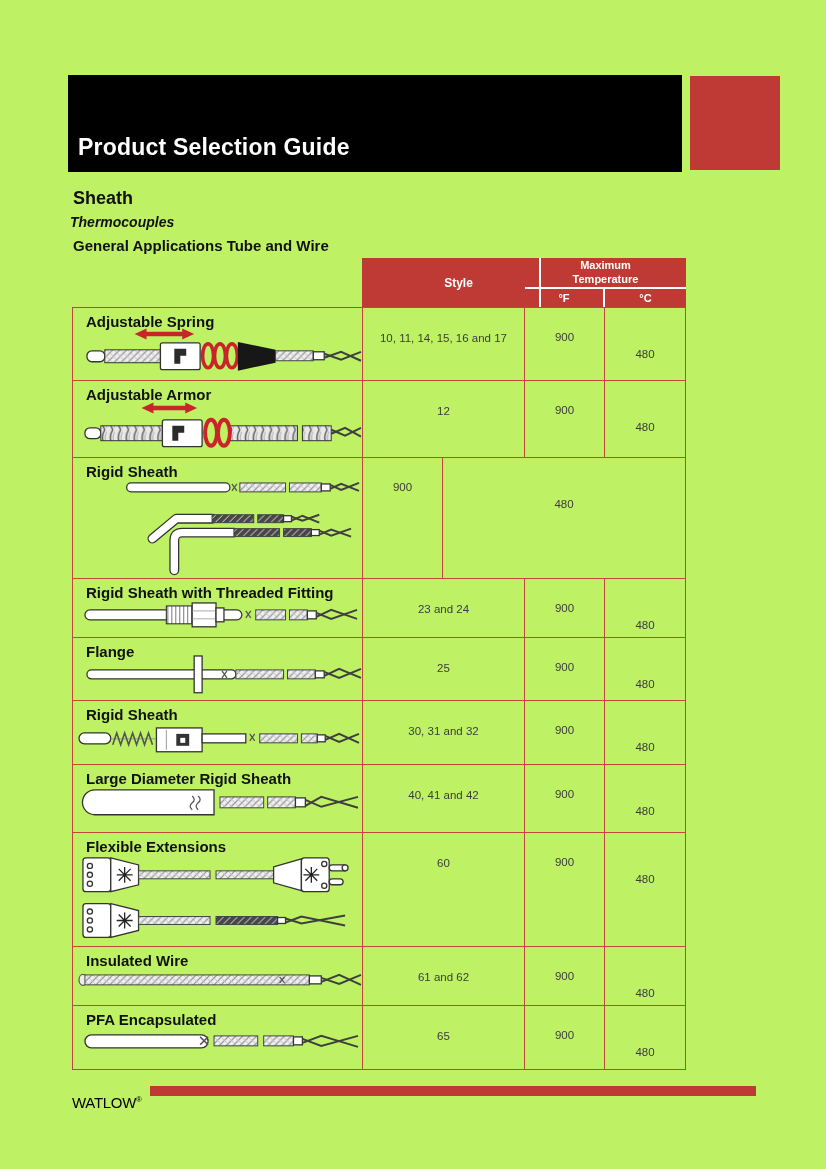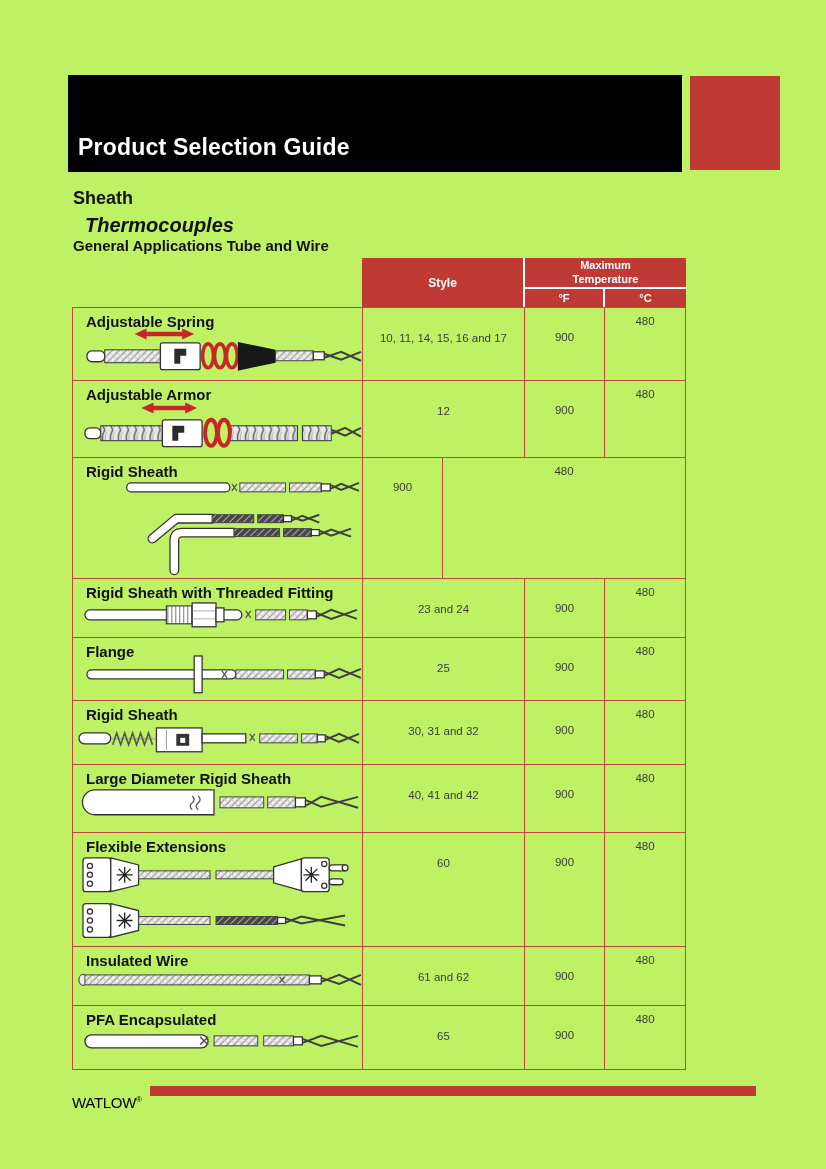--- a/index.html
+++ b/index.html
@@ -13,43 +13,43 @@
   html,body{background:#fff;}
   body{font-family:"Liberation Sans","DejaVu Sans",sans-serif;}
   .page{position:relative;width:826px;height:1169px;background:#bef264;overflow:hidden;}
 
   
   .titlebar{position:absolute;left:68px;top:75px;width:614px;height:97px;background:#000;}
   .titlebar .title{position:absolute;left:10px;bottom:11px;color:#fff;font-size:23px;font-weight:bold;letter-spacing:.2px;}
   .redsquare{position:absolute;left:690px;top:76px;width:90px;height:94px;background:var(--red);}
 
   .h-section{position:absolute;left:73px;top:188px;font-size:18px;font-weight:bold;color:var(--ink);}
-  .h-sub{position:absolute;left:85px;top:214px;font-size:20px;font-weight:bold;font-style:italic;color:var(--ink);}
+  .h-sub{position:absolute;left:70px;top:214px;font-size:14px;font-weight:bold;font-style:italic;color:var(--ink);}
   .h-table{position:absolute;left:73px;top:237px;font-size:15px;font-weight:bold;color:var(--ink);}
 
   
   .table{position:absolute;left:72px;top:258px;width:614px;}
   .thead{position:absolute;left:290px;top:0;width:324px;height:49px;background:var(--red);color:#fff;font-weight:bold;}
-  .th-style{position:absolute;left:0;top:0;width:163px;height:49px;border-right:2px solid #fff;
+  .th-style{position:absolute;left:16px;top:0;width:163px;height:49px;border-right:2px solid #fff;
             display:flex;align-items:center;justify-content:center;font-size:12px;}
   .th-max{position:absolute;left:163px;top:0;width:161px;height:31px;border-bottom:2px solid #fff;
           display:flex;align-items:center;justify-content:center;text-align:center;font-size:11px;line-height:1.2;padding:0 34px;}
   .th-f{position:absolute;left:163px;top:31px;width:80px;height:18px;border-right:2px solid #fff;
         display:flex;align-items:center;justify-content:center;font-size:11px;}
   .th-c{position:absolute;left:243px;top:31px;width:81px;height:18px;
         display:flex;align-items:center;justify-content:center;font-size:11px;}
 
   .tbody{position:absolute;left:0;top:49px;width:614px;border:1px solid var(--tbred);}
   .row{display:flex;border-bottom:1px solid var(--tbred);}
   .row:last-child{border-bottom:none;}
   .cell{font-size:11.5px;color:var(--val);}
   .label-cell{width:290px;position:relative;border-right:1px solid var(--tbred);}
   .style-cell{width:162px;border-right:1px solid var(--tbred);text-align:center;padding-top:24px;}
   .f-cell{width:80px;border-right:1px solid var(--tbred);text-align:center;padding-top:23px;}
-  .c-cell{flex:1;text-align:center;padding-top:7px;}
+  .c-cell{flex:1;text-align:center;padding-top:7px;margin-top:33px;}
   .product-name{font-size:15px;font-weight:bold;color:var(--ink);padding:5px 0 0 13px;}
   .illus{position:absolute;left:2px;top:17px;width:286px;display:block;}
   .r1{height:73px}.r2{height:77px}.r3{height:121px}.r4{height:59px}.r5{height:63px}
   .r6{height:64px}.r7{height:68px}.r8{height:114px}.r9{height:59px}.r10{height:63px}
 
   
   .brand{position:absolute;left:72px;top:1075px;font-size:15px;font-weight:normal;color:#000;letter-spacing:-.3px;margin-top:19px;}
   .brand sup{font-size:8px;}
   .footer-bar{position:absolute;left:150px;top:1086px;width:606px;height:10px;background:var(--red);}
 

